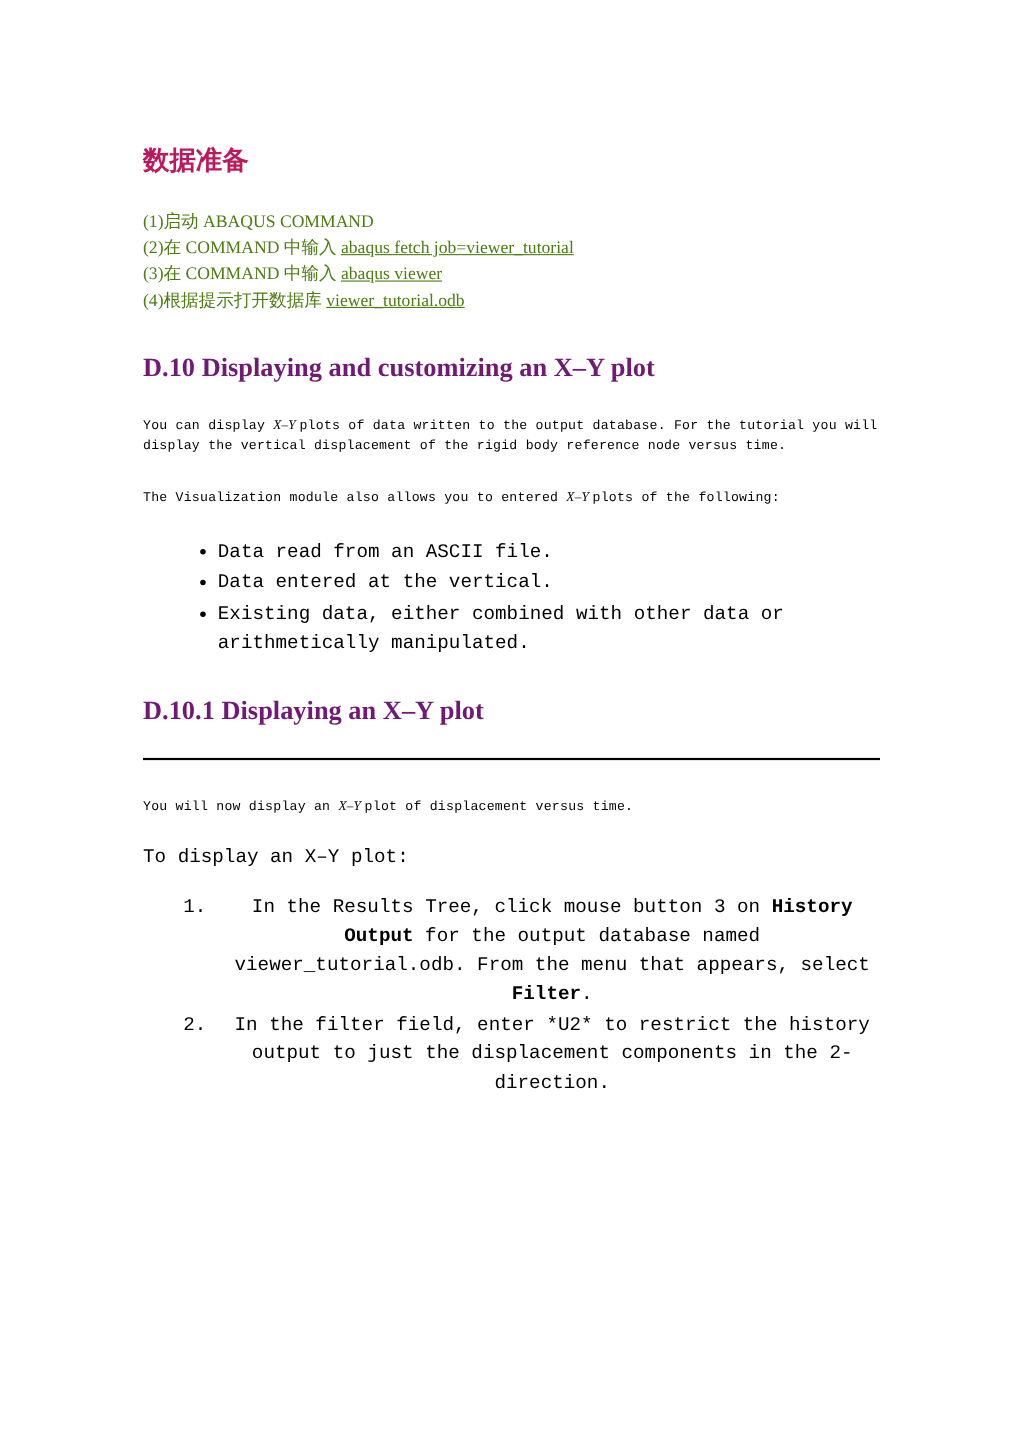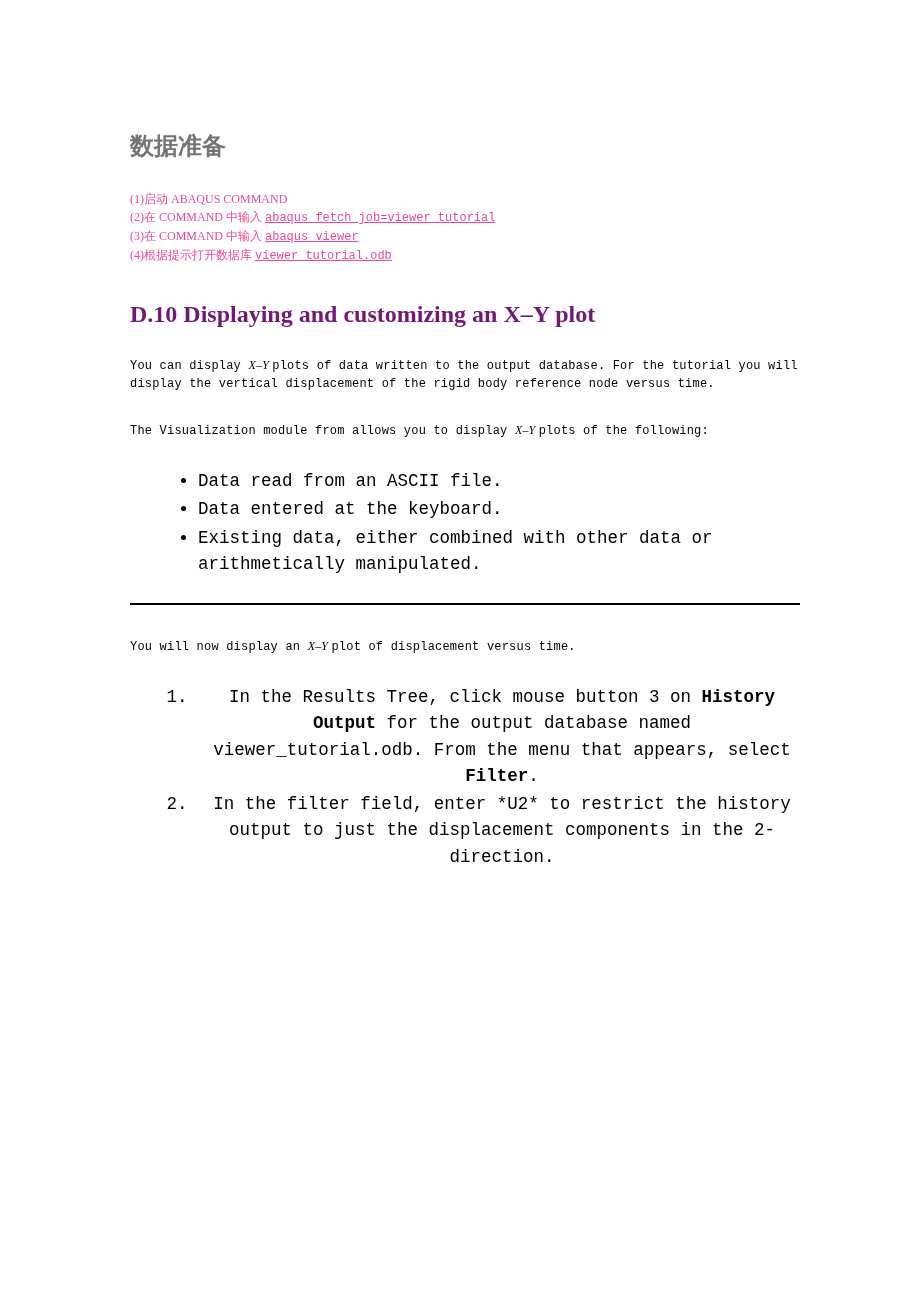--- a/index.html
+++ b/index.html
@@ -9,32 +9,32 @@
       font-family: "Times New Roman", serif;
       width: 920px;
     }
     .page {
       padding: 130px 120px 200px 130px;
     }
     .doc-title {
       font-family: "SimHei", "Microsoft YaHei", sans-serif;
       font-weight: bold;
       font-size: 24px;
-      color: #737373;
+      color: #be185d;
       margin: 0 0 28px 0;
     }
     .red-line {
-      color: #ec4899;
-      font-size: 12px;
+      color: #4d7c0f;
+      font-size: 16px;
       line-height: 1.5;
       font-family: "Times New Roman", "SimSun", serif;
     }
     .red-line .underline {
       text-decoration: underline;
-      font-family: Liberation Mono, monospace;
+      font-family: Liberation Serif, serif;
     }
     .section-heading {
       font-family: "Times New Roman", serif;
       font-weight: bold;
       font-size: 24px;
       color: #701a75;
       margin: 36px 0 28px 0;
     }
     .body-text {
       font-family: "Courier New", monospace;
@@ -117,37 +117,39 @@
     </div>
   </div>
 
   <h2 class="section-heading">D.10 Displaying and customizing an X–Y plot</h2>
 
   <p class="body-text">
     <span>You can display </span><span class="italic">X–Y </span><span>plots of data written to the output database. For the tutorial you will display the vertical displacement of the rigid body reference node versus time.</span>
   </p>
 
   <p class="body-text">
-    <span>The Visualization module from allows you to display </span><span class="italic">X–Y </span><span>plots of the following:</span>
+    <span>The Visualization module also allows you to entered </span><span class="italic">X–Y </span><span>plots of the following:</span>
   </p>
 
   <ul class="bullets">
     <li>Data read from an ASCII file.</li>
-    <li>Data entered at the keyboard.</li>
+    <li>Data entered at the vertical.</li>
     <li>Existing data, either combined with other data or arithmetically manipulated.</li>
   </ul>
 
 
+  <h2 class="section-heading">D.10.1 Displaying an X–Y plot</h2>
 
   <hr class="hr-line">
 
   <p class="body-text">
     <span>You will now display an </span><span class="italic">X–Y </span><span>plot of displacement versus time.</span>
   </p>
 
+  <div class="subheading">To display an X–Y plot:</div>
 
   <ol class="numbered">
     <li>
       <span>In the Results Tree, click mouse button 3 on </span><span class="bold">History Output</span><span> for the output database named viewer_tutorial.odb. From the menu that appears, select </span><span class="bold">Filter</span><span>.</span>
     </li>
     <li>In the filter field, enter *U2* to restrict the history output to just the displacement components in the 2-direction.</li>
   </ol>
 
 </div>
 

